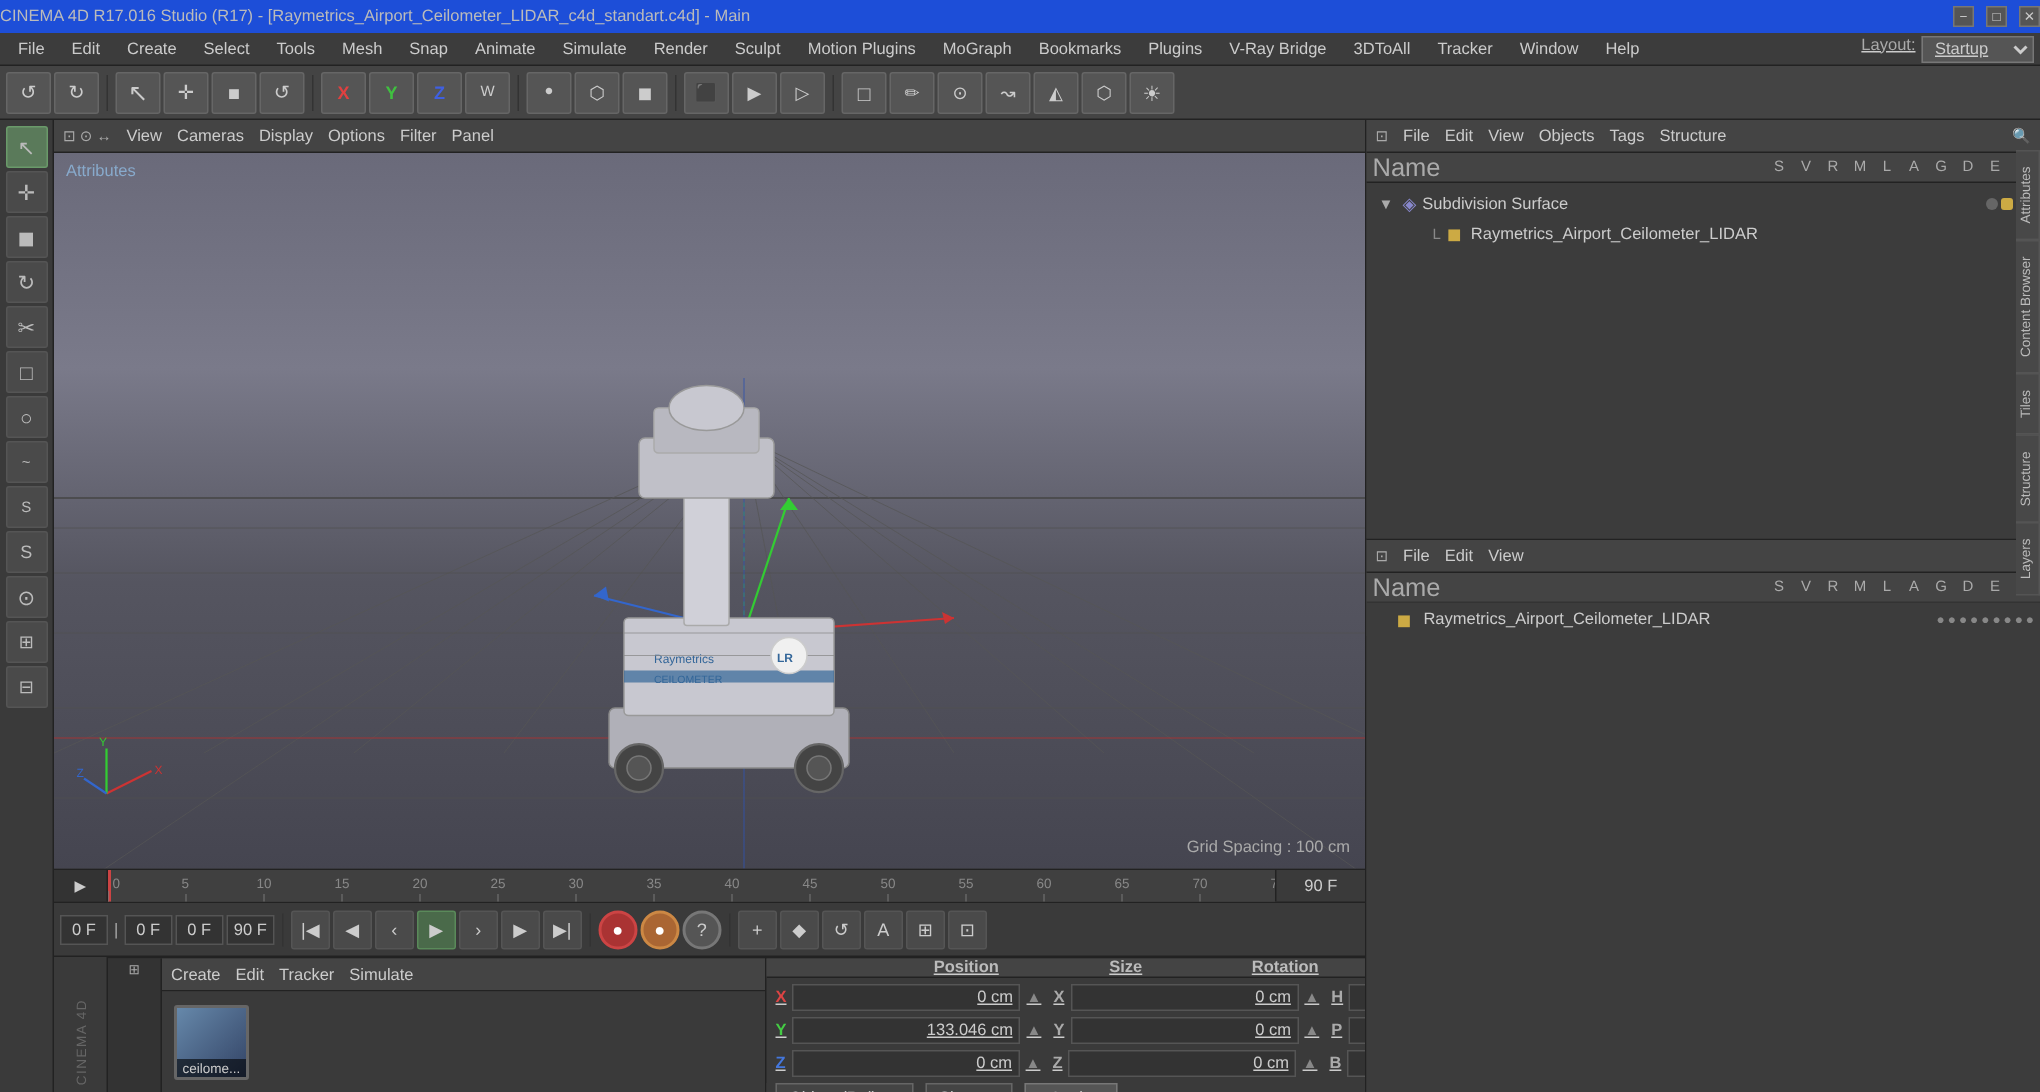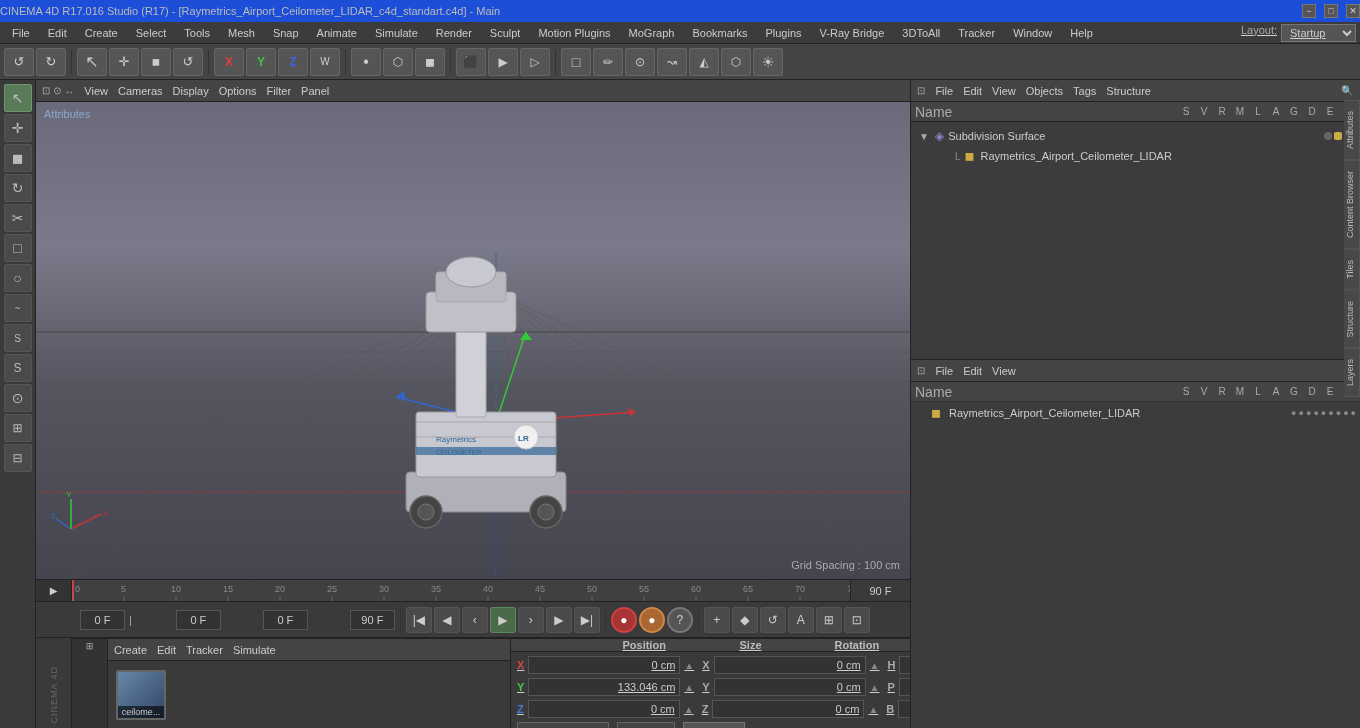--- a/index.html
+++ b/index.html
@@ -207,21 +207,21 @@
 
     
     #obj-manager-header {
       height: 20px;
       background: #444;
       display: flex;
       align-items: center;
       border-bottom: 1px solid #222;
       padding: 0 4px;
     }
-    .col-name { flex: 1; color: #aaa; font-size: 14px; }
+    .col-name { flex: 1; color: #aaa; font-size: 17px; }
     .col-icons { display: flex; gap: 2px; align-items: center; }
     .col-icon-label { color: #aaa; font-size: 10px; width: 16px; text-align: center; }
 
     
     #obj-manager-bottom {
       flex: 1;
       display: flex;
       flex-direction: column;
     }
     #obj-manager-toolbar-bottom {
@@ -298,26 +298,25 @@
       display: flex;
       align-items: center;
       padding: 0 4px;
       gap: 2px;
       border-top: 1px solid #222;
     }
     .pb-field {
       background: #333;
       border: 1px solid #555;
       color: #ccc;
-      width: 45px;
+      width: 32px;
       height: 20px;
       font-size: 11px;
       text-align: center;
       padding: 1px 2px;
-      margin-left: 40px;
     }
     .pb-btn {
       width: 26px; height: 26px;
       background: #4a4a4a;
       border: 1px solid #555;
       border-radius: 2px;
       display: flex; align-items: center; justify-content: center;
       cursor: pointer;
       color: #ccc;
       font-size: 12px;

